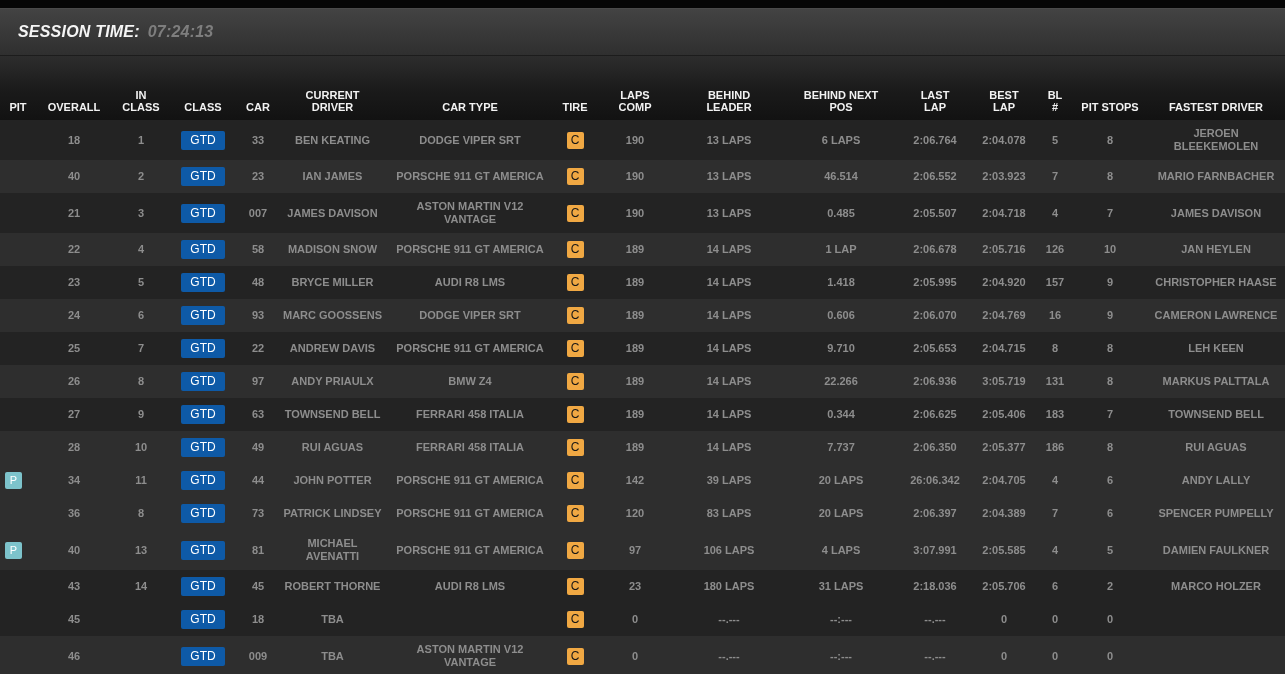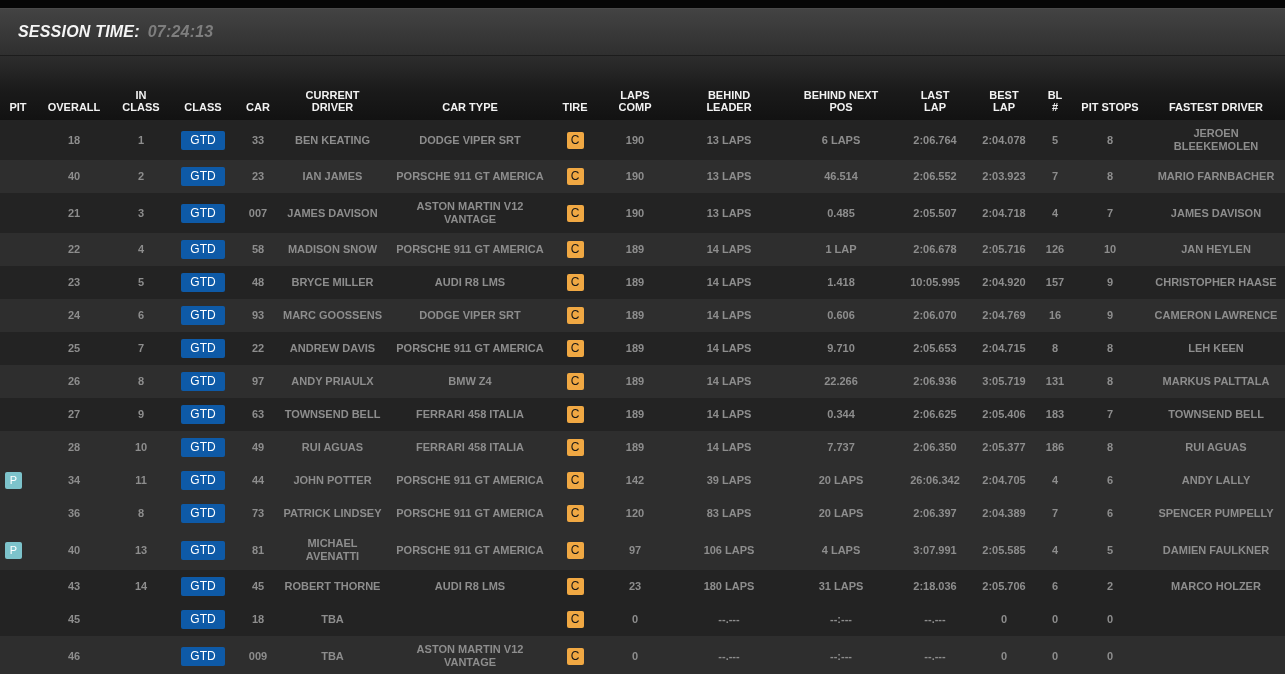--- a/index.html
+++ b/index.html
@@ -184,21 +184,21 @@
         <td class="col-overall">23</td>
         <td class="col-in_class">5</td>
         <td class="col-cls"><span class="badge badge-class" style="background: rgb(14, 90, 167);">GTD</span></td>
         <td class="col-car">48</td>
         <td class="col-driver"><span class="wrap wrap-driver">BRYCE MILLER</span></td>
         <td class="col-car_type"><span class="wrap wrap-cartype">AUDI R8 LMS</span></td>
         <td class="col-tire"><span class="badge badge-tire" style="background: rgb(240, 168, 67);">C</span></td>
         <td class="col-laps">189</td>
         <td class="col-behind_leader">14 LAPS</td>
         <td class="col-behind_next">1.418</td>
-        <td class="col-last_lap">10:05.995</td>
+        <td class="col-last_lap">2:05.995</td>
         <td class="col-best_lap">2:04.920</td>
         <td class="col-bl_num">157</td>
         <td class="col-pit_stops">9</td>
         <td class="col-fastest"><span class="wrap wrap-fastest">CHRISTOPHER HAASE</span></td>
       </tr>
       <tr class="light">
         <td class="col-pit"></td>
         <td class="col-overall">24</td>
         <td class="col-in_class">6</td>
         <td class="col-cls"><span class="badge badge-class" style="background: rgb(14, 90, 167);">GTD</span></td>

